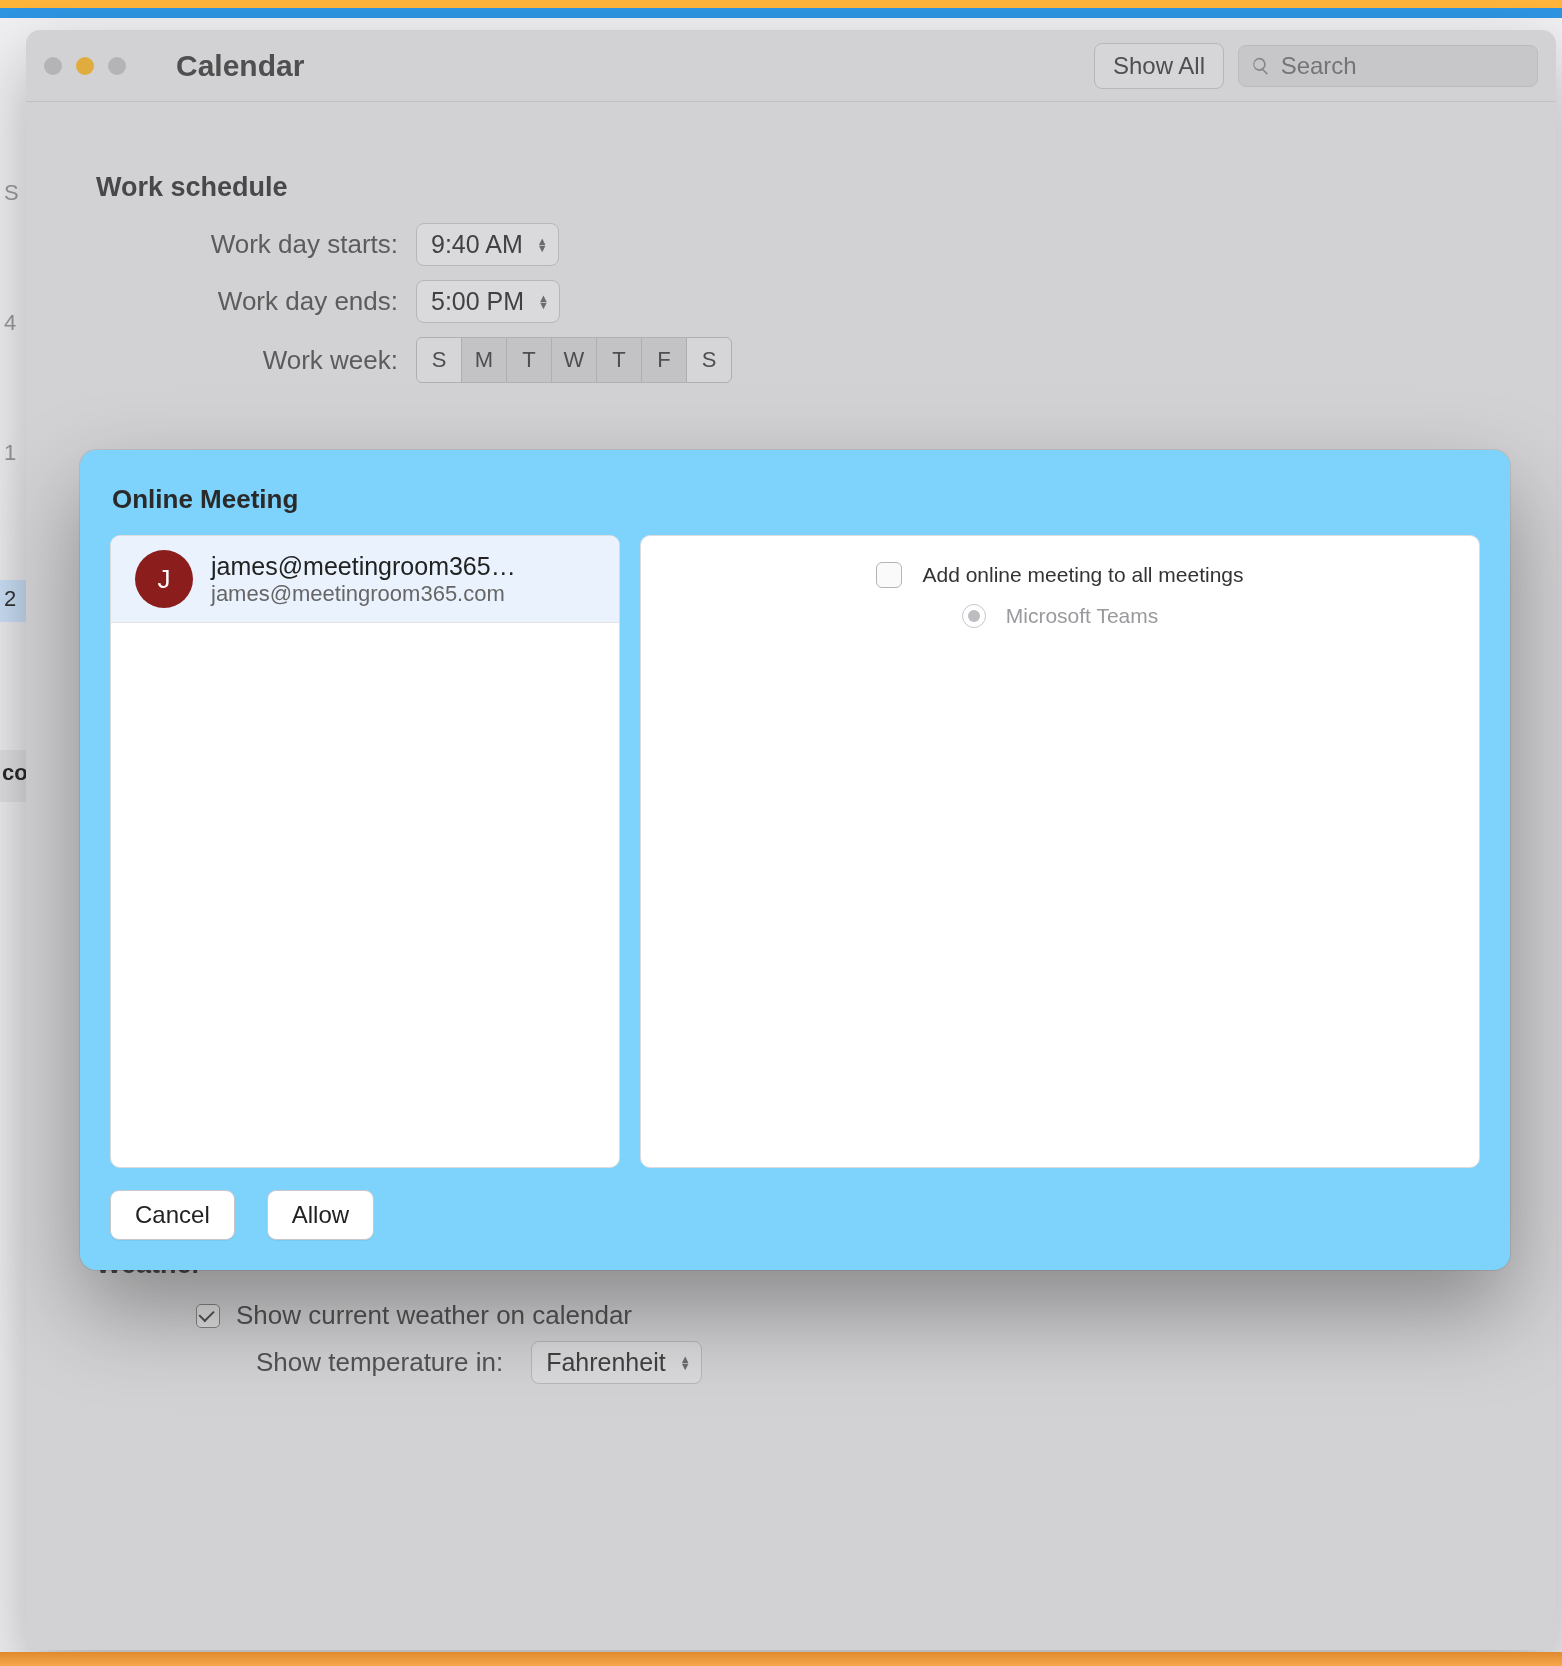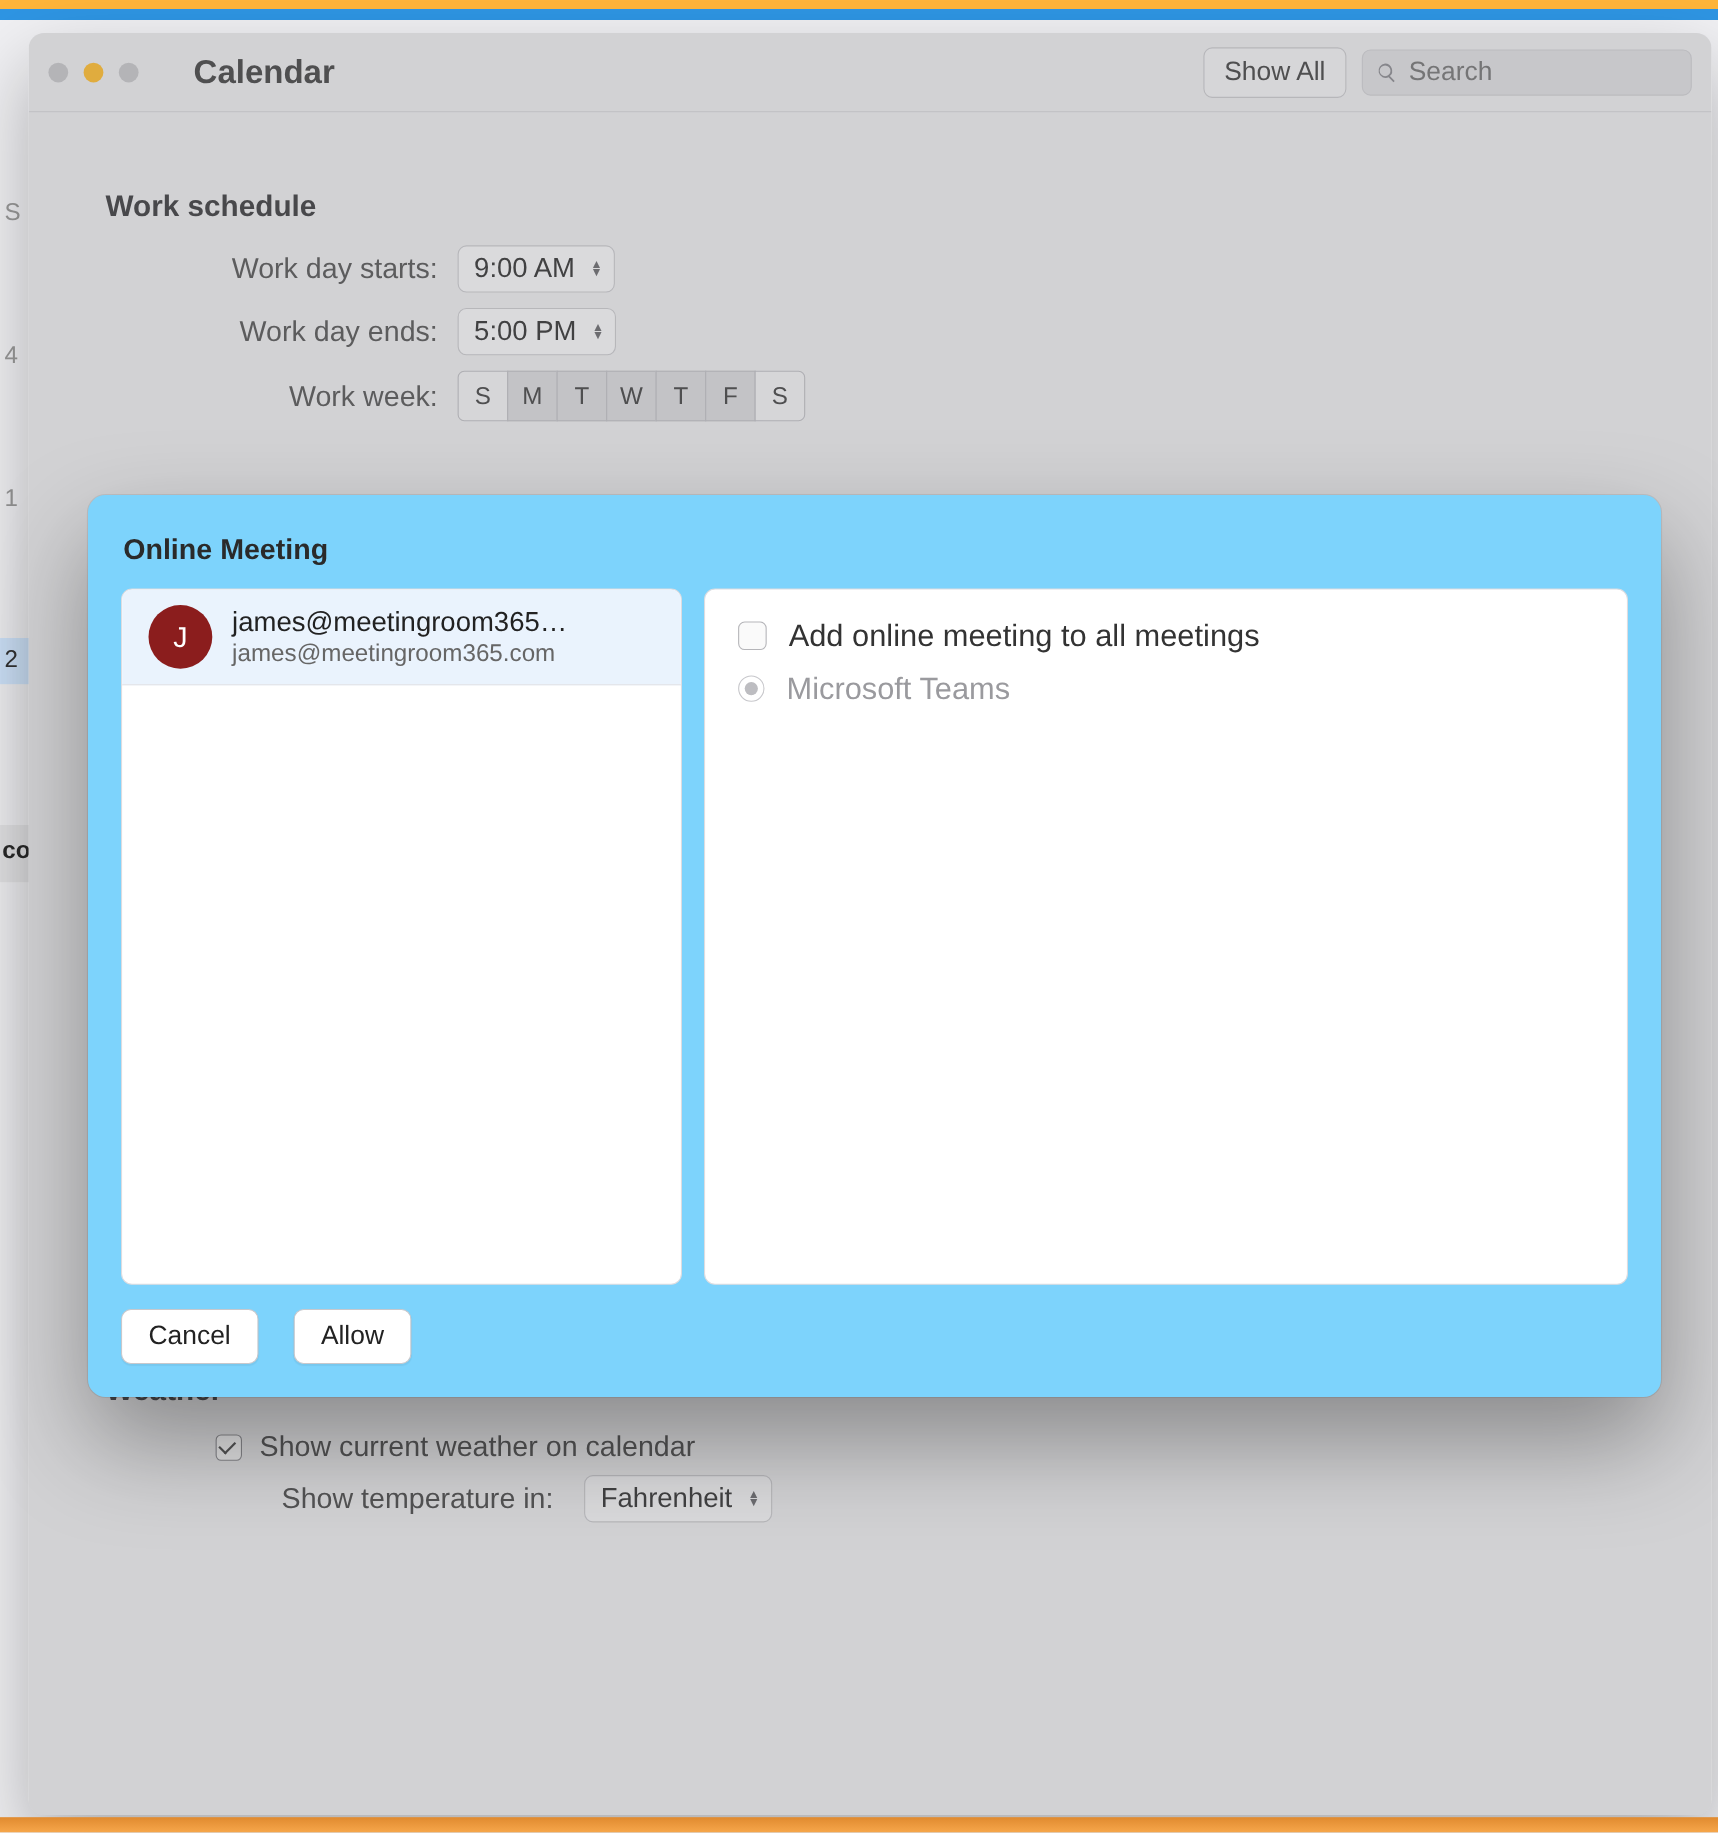--- a/index.html
+++ b/index.html
@@ -154,21 +154,21 @@
   }
   .avatar {
     width:58px; height:58px; border-radius:50%;
     background:#8b1d1d; color:#fff;
     display:flex; align-items:center; justify-content:center;
     font-size:26px; font-weight:500;
   }
   .acct-text .ln1 { font-size:25px; color:#222; }
   .acct-text .ln2 { font-size:22px; color:#666; }
 
-  .opt-row { display:flex; align-items:center; margin-bottom:16px; font-size:28px; color:#333;}
+  .opt-row { display:flex; align-items:center; margin-bottom:16px; font-size:21px; color:#333;justify-content:center;}
   .sq-chk {
     width:26px; height:26px; border:1.5px solid #b5b5b9;
     border-radius:6px; margin-right:20px; background:#fafafa;
   }
   .radio {
     width:24px; height:24px; border:1.5px solid #c7c7cb;
     border-radius:50%; margin-right:20px;
     display:flex; align-items:center; justify-content:center;
   }
   .radio.sel::after{
@@ -221,21 +221,21 @@
     </div>
   </div>
 
   <div class="prefs-body">
 
     <div class="section-h">Work schedule</div>
 
     <div class="row">
       <div class="row-label">Work day starts:</div>
       <div class="select">
-        <span>9:00 AM</span>
+        <span>9:40 AM</span>
         <span class="stepper-icon">
             <span>▲</span>
             <span>▼</span>
           </span>
       </div>
     </div>
 
     <div class="row">
       <div class="row-label">Work day ends:</div>
       <div class="select">

